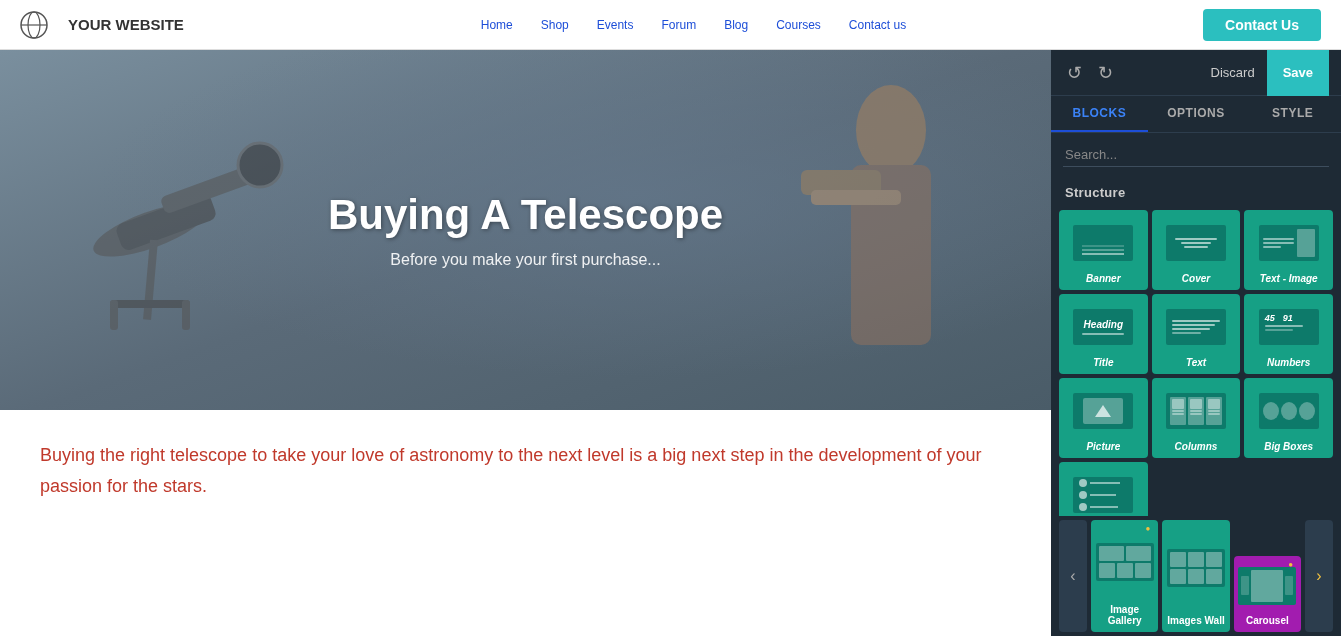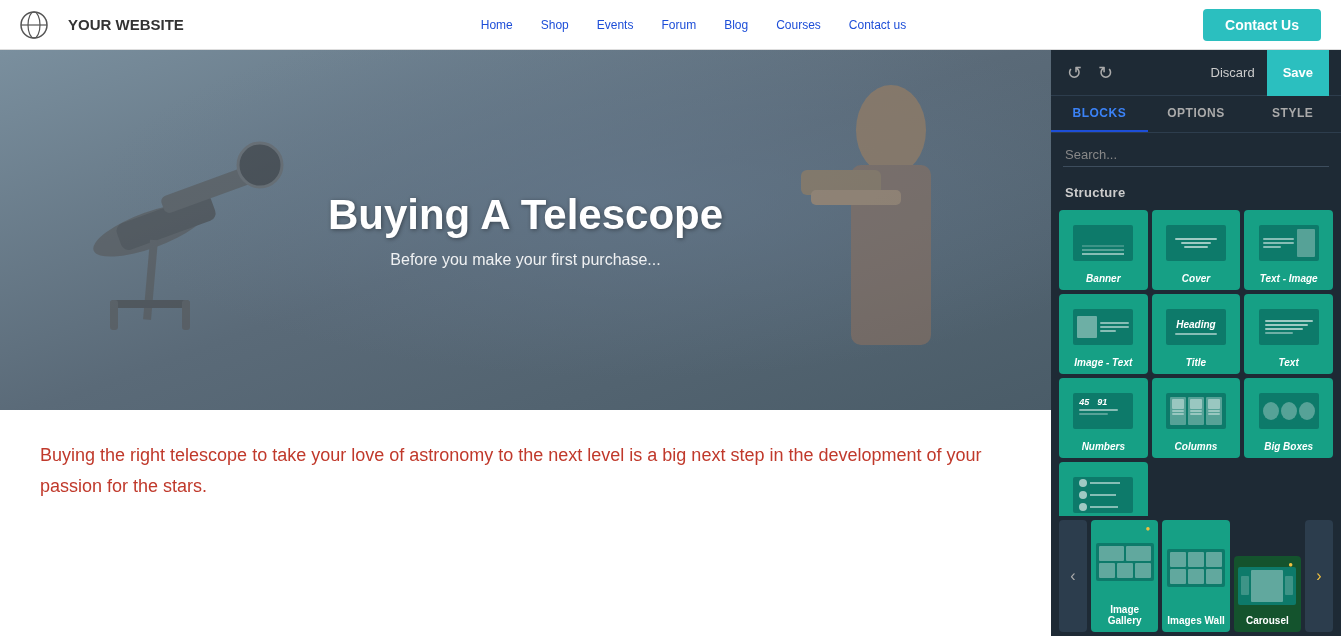--- a/index.html
+++ b/index.html
@@ -431,21 +431,21 @@
       background: #16a085;
       border-radius: 4px;
       display: flex;
       flex-direction: column;
       align-items: center;
       justify-content: flex-end;
       padding: 4px 4px 6px;
       cursor: pointer;
       min-height: 76px;
     }
-    .bottom-block-item.dark-bg { background: #14532d; margin-top: 36px; }
+    .bottom-block-item.dark-bg { background: #a21caf; margin-top: 36px; }
     .bottom-block-item.active-nav { position: relative; }
     .bottom-block-item.active-nav::before {
       content: '●';
       position: absolute;
       top: 4px;
       right: 8px;
       color: #f0c040;
       font-size: 8px;
     }
 
@@ -599,33 +599,20 @@
               <div class="bp-mini-line"></div>
               <div class="bp-mini-line"></div>
               <div class="bp-mini-line" style="width:60%"></div>
             </div>
             <div class="bp-img-side"></div>
           </div>
         </div>
         <div class="block-label">Text - Image</div>
       </div>
 
-      <div class="block-item">
-        <div class="block-preview">
-          <div class="bp-image-text">
-            <div class="bp-img-thumb"></div>
-            <div class="bp-text-side">
-              <div class="bp-mini-line"></div>
-              <div class="bp-mini-line"></div>
-              <div class="bp-mini-line" style="width:55%"></div>
-            </div>
-          </div>
-        </div>
-        <div class="block-label">Image - Text</div>
-      </div>
 
       <div class="block-item">
         <div class="block-preview">
           <div class="bp-title">
             <div class="bp-heading-text">Heading</div>
             <div class="bp-mini-line" style="width:70%;background:rgba(255,255,255,0.5);"></div>
           </div>
         </div>
         <div class="block-label">Title</div>
       </div>
@@ -649,20 +636,30 @@
               <span class="bp-num">45</span>
               <span class="bp-num">91</span>
             </div>
             <div class="bp-mini-line" style="width:80%;background:rgba(255,255,255,0.5);height:2px;"></div>
             <div class="bp-mini-line" style="width:60%;background:rgba(255,255,255,0.3);height:2px;"></div>
           </div>
         </div>
         <div class="block-label">Numbers</div>
       </div>
 
+      <div class="block-item">
+        <div class="block-preview">
+          <div class="bp-picture">
+            <div class="bp-picture-inner">
+              <div class="bp-mountain"></div>
+            </div>
+          </div>
+        </div>
+        <div class="block-label">Picture</div>
+      </div>
 
       <div class="block-item">
         <div class="block-preview">
           <div class="bp-columns">
             <div class="bp-col">
               <div class="bp-col-img"></div>
               <div class="bp-col-line"></div>
               <div class="bp-col-line"></div>
             </div>
             <div class="bp-col">

